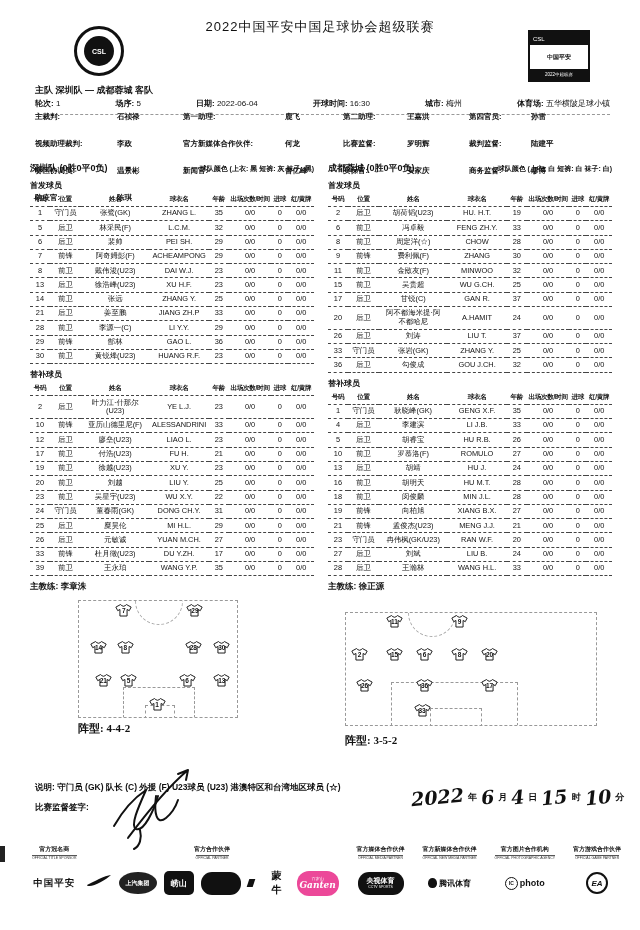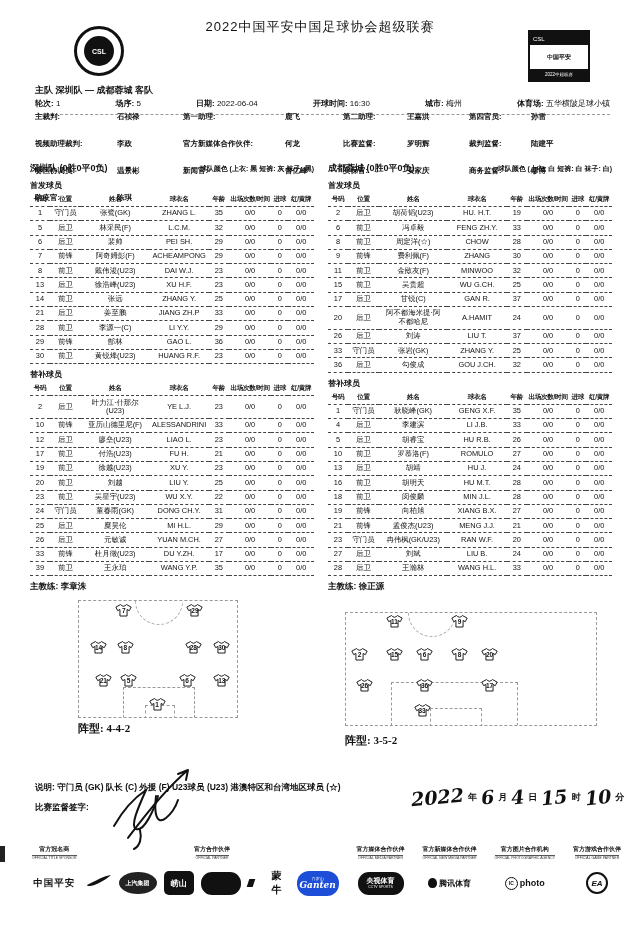--- a/index.html
+++ b/index.html
@@ -81,21 +81,21 @@
   .sp-logos{display:flex;align-items:center;gap:7px;margin-top:10px;height:26px;}
   .sep{width:1px;height:22px;background:#777;margin-top:18px;}
   .logo-pingan{font-size:9.5px;font-weight:bold;letter-spacing:1px;}
   .logo-oval{background:#222;color:#fff;border-radius:50%;width:40px;height:22px;font-size:6px;
              display:flex;align-items:center;justify-content:center;font-weight:bold;}
   .logo-badge{background:#111;color:#fff;border-radius:5px;width:32px;height:24px;font-size:8px;
               display:flex;align-items:center;justify-content:center;font-weight:bold;}
   .logo-pilldark{background:#111;border-radius:11px;width:42px;height:23px;}
   .logo-brandtext{font-size:10px;font-weight:bold;display:flex;align-items:center;gap:18px;}
   .mn-mark{display:inline-block;width:6px;height:8px;background:#111;transform:skewX(-18deg);}
-  .logo-ganten{background:#1d4ed8;color:#fff;border-radius:12px;width:44px;height:25px;display:flex;
+  .logo-ganten{background:#ec4899;color:#fff;border-radius:12px;width:44px;height:25px;display:flex;
                flex-direction:column;align-items:center;justify-content:center;line-height:1;}
   .logo-ganten .top{font-size:4px;}
   .logo-ganten .script{font-family:"DejaVu Serif",serif;font-style:italic;font-size:9px;font-weight:bold;}
   .logo-cctv{background:#111;color:#fff;border-radius:11px;width:46px;height:23px;display:flex;
              flex-direction:column;align-items:center;justify-content:center;line-height:1.2;}
   .logo-cctv .main{font-size:7px;font-weight:bold;}
   .logo-cctv .sub{font-size:3.5px;}
   .logo-tencent{display:flex;align-items:center;gap:2px;font-size:8px;font-weight:bold;}
   .tc-dot{width:9px;height:10px;background:#111;border-radius:50% 50% 45% 45%;}
   .logo-ic{display:flex;align-items:center;gap:2px;}

